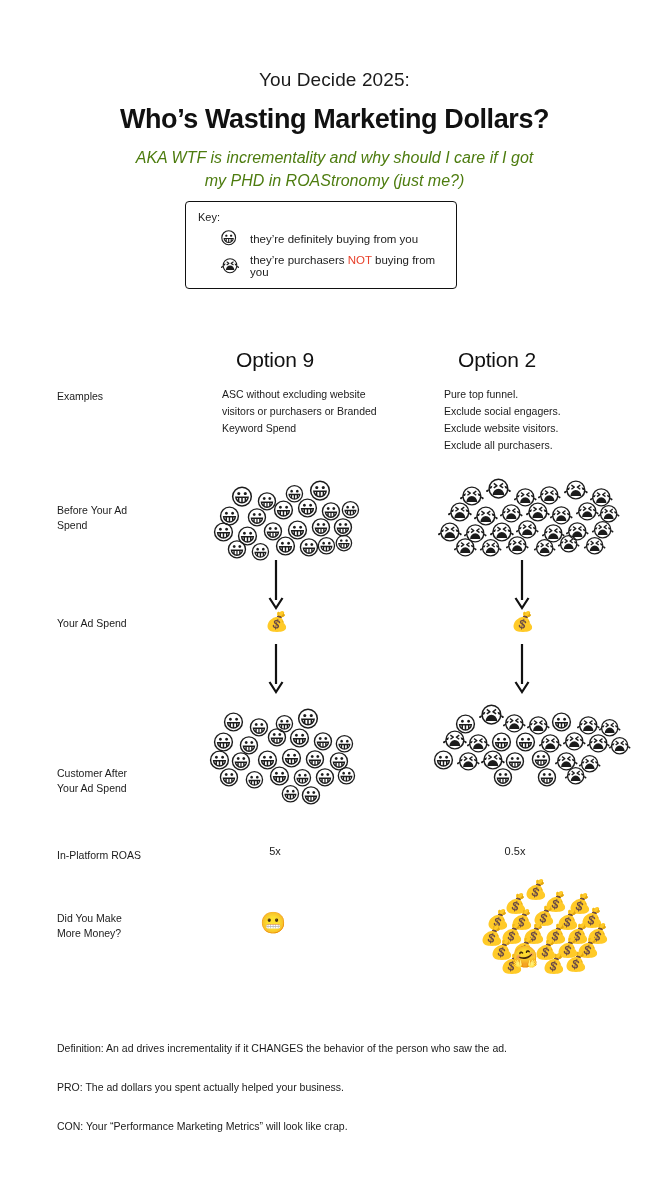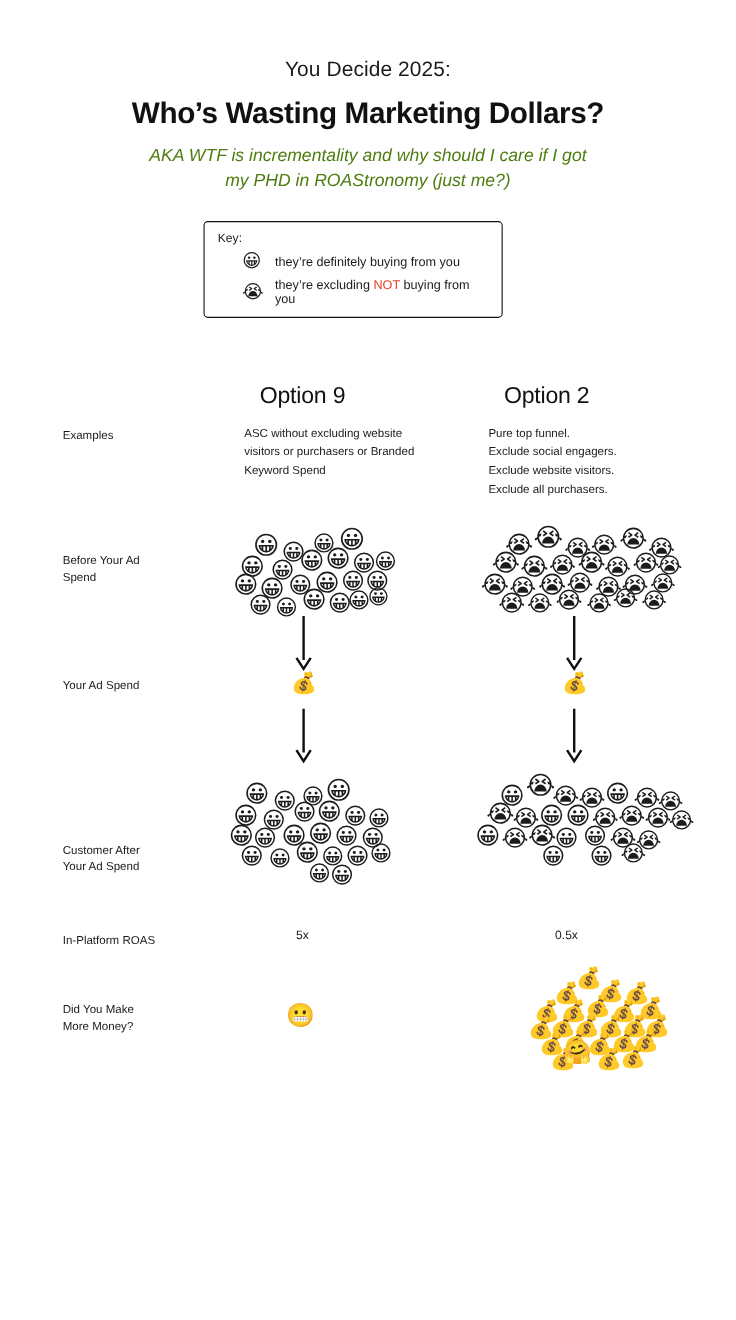--- a/index.html
+++ b/index.html
@@ -10,21 +10,21 @@
   body {
     width: 669px; height: 1200px;
     position: relative;
     font-family: "Liberation Sans", sans-serif;
     color: #1b1b1b;
     overflow: hidden;
   }
   .page { position: relative; width: 669px; height: 1200px; }
 
   
-  .header { position: absolute; left: 0; top: 52px; width: 669px; text-align: center; }
+  .header { position: absolute; left: 0; top: 68px; width: 669px; text-align: center; }
   .kicker {
     font-size: 19px; font-weight: 400; color: #1b1b1b;
     letter-spacing: 0.1px; line-height: 1.25;
   }
   .headline {
     font-size: 27px; font-weight: 700; color: #111111;
     letter-spacing: -0.4px; margin-top: 11px; line-height: 1.2;
   }
   .subhead {
     font-size: 16px; font-style: italic; font-weight: 400; color: #4d7c0f;
@@ -124,21 +124,21 @@
   </div>
 
   <div class="keybox">
     <div class="key-title">Key:</div>
     <div class="key-row">
       <span class="key-emoji">😀</span>
       <span class="key-text">they’re definitely buying from you</span>
     </div>
     <div class="key-row">
       <span class="key-emoji">😭</span>
-      <span class="key-text"><span>they’re excluding </span><span class="not-red">NOT</span><span> buying from you</span></span>
+      <span class="key-text"><span>they’re purchasers </span><span class="not-red">NOT</span><span> buying from you</span></span>
     </div>
   </div>
 
   <div class="col-title c1">Option 9</div>
   <div class="col-title c2">Option 2</div>
 
   <div class="rowlabel" style="top:389px">Examples</div>
   <div class="rowlabel" style="top:503px">Before Your Ad
 Spend</div>
   <div class="rowlabel" style="top:616px">Your Ad Spend</div>
@@ -313,14 +313,19 @@
       <span style="left: 32px; top: 58px; font-size: 19px;">💰</span>
       <span style="left: 54px; top: 60px; font-size: 19px;">💰</span>
       <span style="left: 76px; top: 58px; font-size: 19px;">💰</span>
       <span style="left: 96px; top: 58px; font-size: 19px;">💰</span>
       <span style="left: 20px; top: 74px; font-size: 19px;">💰</span>
       <span style="left: 62px; top: 74px; font-size: 19px;">💰</span>
       <span style="left: 84px; top: 72px; font-size: 19px;">💰</span>
     </div>
   <span class="bag-single" style="left:512px; top:947px; font-size:21px;">🤗</span>
 
+  <div class="footer">
+    <p>Definition: An ad drives incrementality if it CHANGES the behavior of the person who saw the ad.</p>
+    <p>PRO: The ad dollars you spent actually helped your business.</p>
+    <p>CON: Your “Performance Marketing Metrics” will look like crap.</p>
+  </div>
 
 </div>
 
 </body></html>

